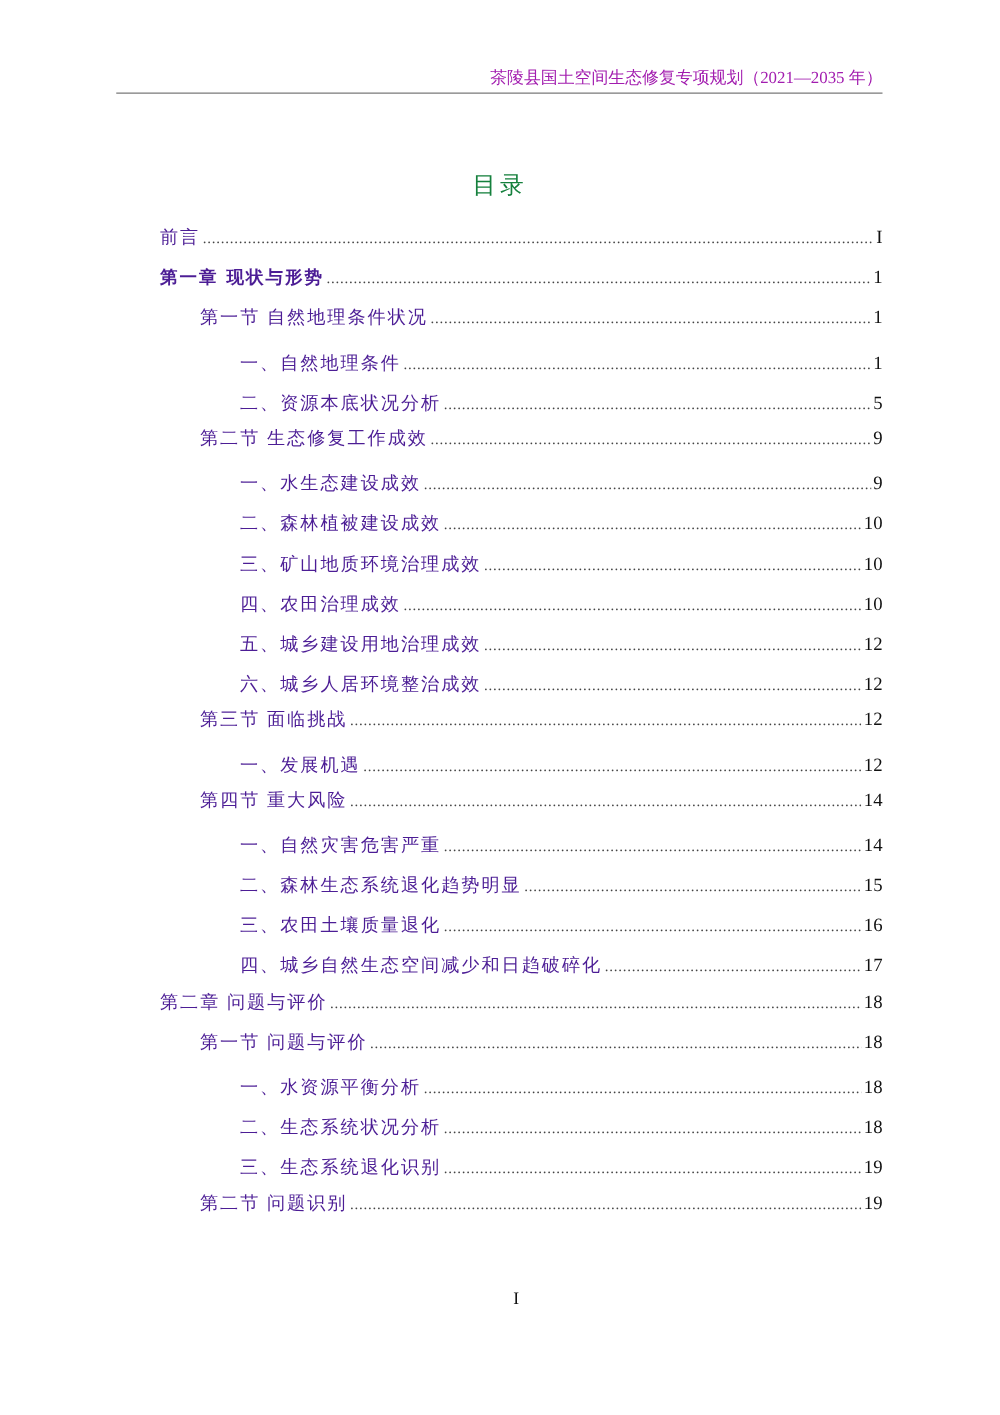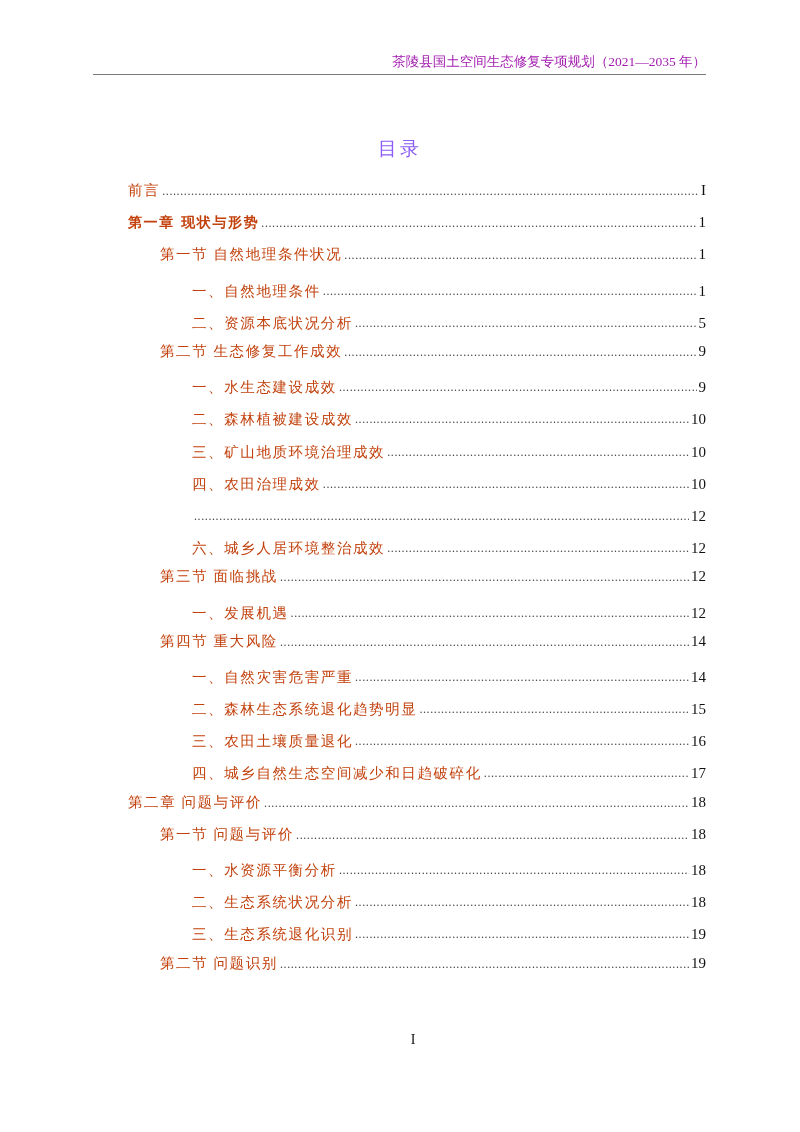--- a/index.html
+++ b/index.html
@@ -9,34 +9,34 @@
       position: absolute; left: 93px; top: 52px; width: 613px; height: 22px;
       text-align: right; font-size: 13.5px; color: #a21caf; line-height: 20px;
     }
     .header-rule {
       position: absolute; left: 93px; top: 74px; width: 613px; height: 0;
       border-top: 1.6px solid #7a7a7a;
     }
     .title {
       position: absolute; left: 0; top: 136px; width: 800px; text-align: center;
       font-family: "DejaVu Sans", sans-serif; font-size: 19px; letter-spacing: 3px;
-      color: #8b5cf6; line-height: 24px;
+      color: #15803d; line-height: 24px;
     }
     .toc {
       position: absolute; left: 128px; top: 178px; width: 578px;
     }
     .toc-row {
       display: flex; align-items: baseline; height: 32.2px; line-height: 24px;
       font-size: 14.5px; white-space: nowrap;
     }
     .toc-row.lvl0 { padding-left: 0; }
     .toc-row.lvl1 { padding-left: 32px; }
     .toc-row.lvl2 { padding-left: 64px; align-items: center; }
     .toc-row.bold .toc-label { font-family: "DejaVu Sans", sans-serif; font-weight: bold; font-size: 14px; }
-    .toc-label { letter-spacing: 1.6px; color: #c2410c; }
+    .toc-label { letter-spacing: 1.6px; color: #4c1d95; }
     .toc-leader {
       flex: 1; overflow: hidden; margin: 0 2px; color: #444; font-size: 12px;
       letter-spacing: 0.6px;
     }
     .toc-leader::before {
       content: "........................................................................................................................................................................................................................";
     }
     .toc-page { color: #111; font-size: 15px; text-align: right; }
     .footer-page {
       position: absolute; left: 0; top: 1032px; width: 826px; text-align: center;
@@ -96,20 +96,21 @@
       <span class="toc-label">三、矿山地质环境治理成效</span>
       <span class="toc-leader"></span>
       <span class="toc-page">10</span>
     </div>
     <div class="toc-row lvl2">
       <span class="toc-label">四、农田治理成效</span>
       <span class="toc-leader"></span>
       <span class="toc-page">10</span>
     </div>
     <div class="toc-row lvl2">
+      <span class="toc-label">五、城乡建设用地治理成效</span>
       <span class="toc-leader"></span>
       <span class="toc-page">12</span>
     </div>
     <div class="toc-row lvl2">
       <span class="toc-label">六、城乡人居环境整治成效</span>
       <span class="toc-leader"></span>
       <span class="toc-page">12</span>
     </div>
     <div class="toc-row lvl1">
       <span class="toc-label">第三节  面临挑战</span>

